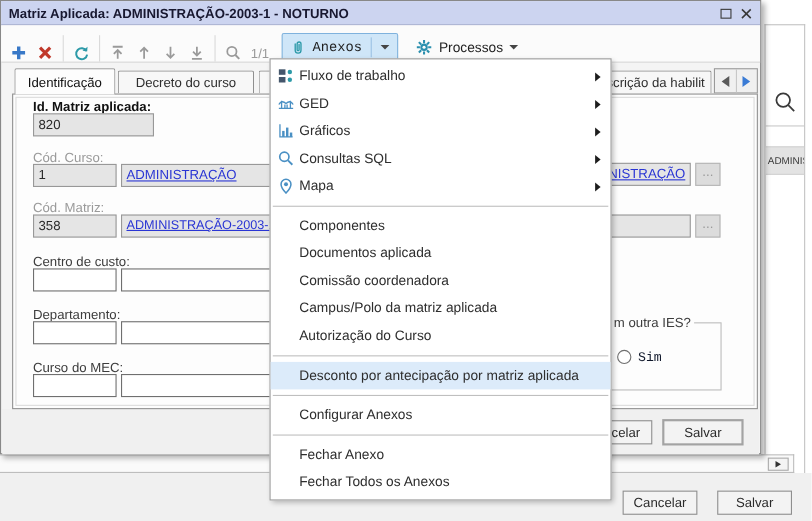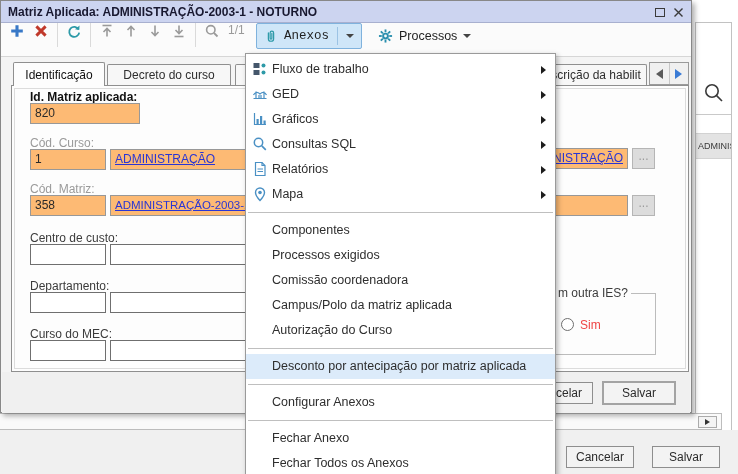--- a/index.html
+++ b/index.html
@@ -32,21 +32,21 @@
   .dialog { position:absolute; left:0; top:0; width:692px; height:413px; background:#f4f4f4;
     border:1px solid #888; box-shadow:3px 3px 5px rgba(0,0,0,0.30); }
   .titlebar { position:absolute; left:0; top:0; width:100%; height:22px; background:#ccd4f0;
     border-bottom:1px solid #a8b0cf;text-align:center; }
   .title-text { position:absolute; left:7px; top:4px; font-weight:bold; font-size:12px; color:#181830; white-space:nowrap; }
   .title-btn { position:absolute; top:4px; width:15px; height:14px; display:flex; align-items:center; justify-content:center; cursor:pointer; }
   .btn-max { right:24px; } .btn-close { right:5px; }
   .max-glyph { width:10px; height:9px; border:1px solid #3a3a3a; }
 
   .toolbar { position:absolute; left:0; top:22px; width:100%; height:34px; background:#fbfbfb;
-    border-bottom:1px solid #d6d6d6; display:flex; align-items:flex-start; padding-left:8px; gap:8px; }
+    border-bottom:1px solid #d6d6d6; display:flex; align-items:flex-end; padding-left:8px; gap:8px; }
   .tb-icon { width:16px; height:16px; flex:0 0 auto; cursor:pointer; }
   .tb-sep { width:1px; height:24px; background:#dadada; flex:0 0 auto; }
   .tb-pager { color:#9a9a9a; font-size:12px; flex:0 0 auto; width:20px; }
   .tb-btn { height:26px; display:flex; align-items:center; gap:6px; padding:0 7px; border:1px solid transparent;
     border-radius:2px; cursor:pointer; flex:0 0 auto; }
   .tb-btn.active { background:#cfe6f8; border-color:#7fb2dd;font-family:Liberation Mono, monospace; }
   .tb-btn .lbl { font-size:12.5px; color:#1f1f1f; }
   .caret { width:0; height:0; border-left:4px solid transparent; border-right:4px solid transparent; border-top:4px solid #444; }
   .tb-btn .vsep { width:1px; height:18px; background:#9cc3e4; margin:0 2px; }
 
@@ -65,30 +65,30 @@
   .arr-left { width:0; height:0; border-top:5px solid transparent; border-bottom:5px solid transparent; border-right:7px solid #5a5a5a; }
   .arr-right { width:0; height:0; border-top:5px solid transparent; border-bottom:5px solid transparent; border-left:7px solid #3a7bd5; }
 
   .tabpage { position:absolute; left:10px; top:84px; width:678px; height:287px; background:#fdfdfd; border:1px solid #8f8f8f; z-index:4; }
   .tabpage-inner { position:absolute; left:2px; top:2px; right:2px; bottom:2px; border:1px solid #dcdcdc; }
 
   .f-label { position:absolute; font-size:12px; color:#3c3c3c; white-space:nowrap; }
   .f-label.bold { font-weight:bold; color:#101010; }
   .f-label.dim { color:#9a9a9a; }
   .f-box { position:absolute; height:21px; line-height:19px; padding-left:4px; font-size:12px; }
-  .f-box.gray { background:#fdba74; border:1px solid #989898; color:#2a2a2a; }
+  .f-box.gray { background:#e5e5e5; border:1px solid #989898; color:#2a2a2a; }
   .f-box.white { background:#ffffff; border:1px solid #6f6f6f; }
   .f-link { color:#2a35d4; text-decoration:underline; cursor:pointer; white-space:nowrap; }
   .ellipsis-btn { position:absolute; width:23px; height:21px; background:#dcdcdc; border:1px solid #b5b5b5;
     color:#9a9a9a; text-align:center; line-height:15px; font-size:12px; cursor:pointer; }
 
   .groupbox { position:absolute; left:478px; top:207px; width:166px; height:62px; border:1px solid #bcbcbc; }
   .groupbox .gb-label { position:absolute; left:64px; top:-8px; background:#fdfdfd; padding:0 3px; font-size:12px; color:#3c3c3c; white-space:nowrap; }
   .radio { position:absolute; width:13px; height:13px; border:1px solid #6f6f6f; border-radius:50%; background:#fff; cursor:pointer; }
-  .radio-lbl { position:absolute; font-size:12px; color:#ef4444; }
+  .radio-lbl { position:absolute; font-size:12px; color:#0f172a;font-family:Liberation Mono, monospace; }
 
   .dlg-btnbar { position:absolute; left:1px; right:1px; top:371px; height:41px; background:#f0f0f0; }
   .dlg-btnbar .btn-cancel { left:521px; top:10px; width:70px; }
   .dlg-btnbar .btn-save { left:600px; top:9px; width:74px; height:24px; border:2px solid #a3a3a3; line-height:20px; }
 
   
   .menu { position:absolute; left:245px; top:53px; width:311px; background:#ffffff;
     border:1px solid #9a9a9a; box-shadow:2px 2px 5px rgba(0,0,0,0.28); padding:3px 0; z-index:50; }
   .menu-item { position:relative; height:25px; line-height:25px; padding-left:26px; font-size:12.5px; color:#2e2e2e; cursor:pointer; white-space:nowrap; }
   .menu-item.hl { background:#dcebfa; }
@@ -292,40 +292,31 @@
     <div class="menu-item">
       <svg class="mi-icon" viewBox="0 0 16 16">
         <circle cx="6.5" cy="6.5" r="4.2" fill="none" stroke="#4a90c4" stroke-width="1.5"></circle>
         <line x1="9.8" y1="9.8" x2="13.8" y2="13.8" stroke="#4a90c4" stroke-width="1.7"></line>
       </svg>
       <span>Consultas SQL</span>
       <span class="submenu-arrow"></span>
     </div>
     <div class="menu-item">
       <svg class="mi-icon" viewBox="0 0 16 16">
-        <path d="M3.5 1.5 H10 L13 4.5 V14.5 H3.5 Z" fill="none" stroke="#4a90c4" stroke-width="1.2"></path>
-        <path d="M10 1.5 V4.5 H13" fill="none" stroke="#4a90c4" stroke-width="1.2"></path>
-        <path d="M5.5 8 H11 M5.5 10.5 H11" stroke="#4a90c4" stroke-width="1"></path>
-      </svg>
-      <span>Relatórios</span>
-      <span class="submenu-arrow"></span>
-    </div>
-    <div class="menu-item">
-      <svg class="mi-icon" viewBox="0 0 16 16">
         <path d="M8 14.5 C8 14.5 3.5 9.8 3.5 6.5 a4.5 4.5 0 0 1 9 0 C12.5 9.8 8 14.5 8 14.5 Z" fill="none" stroke="#4a90c4" stroke-width="1.4"></path>
         <circle cx="8" cy="6.5" r="1.8" fill="#4a90c4"></circle>
       </svg>
       <span>Mapa</span>
       <span class="submenu-arrow"></span>
     </div>
 
     <div class="menu-sep"></div>
 
     <div class="menu-item"><span>Componentes</span></div>
-    <div class="menu-item"><span>Processos exigidos</span></div>
+    <div class="menu-item"><span>Documentos aplicada</span></div>
     <div class="menu-item"><span>Comissão coordenadora</span></div>
     <div class="menu-item"><span>Campus/Polo da matriz aplicada</span></div>
     <div class="menu-item"><span>Autorização do Curso</span></div>
 
     <div class="menu-sep"></div>
 
     <div class="menu-item hl"><span>Desconto por antecipação por matriz aplicada</span></div>
 
     <div class="menu-sep"></div>
 

